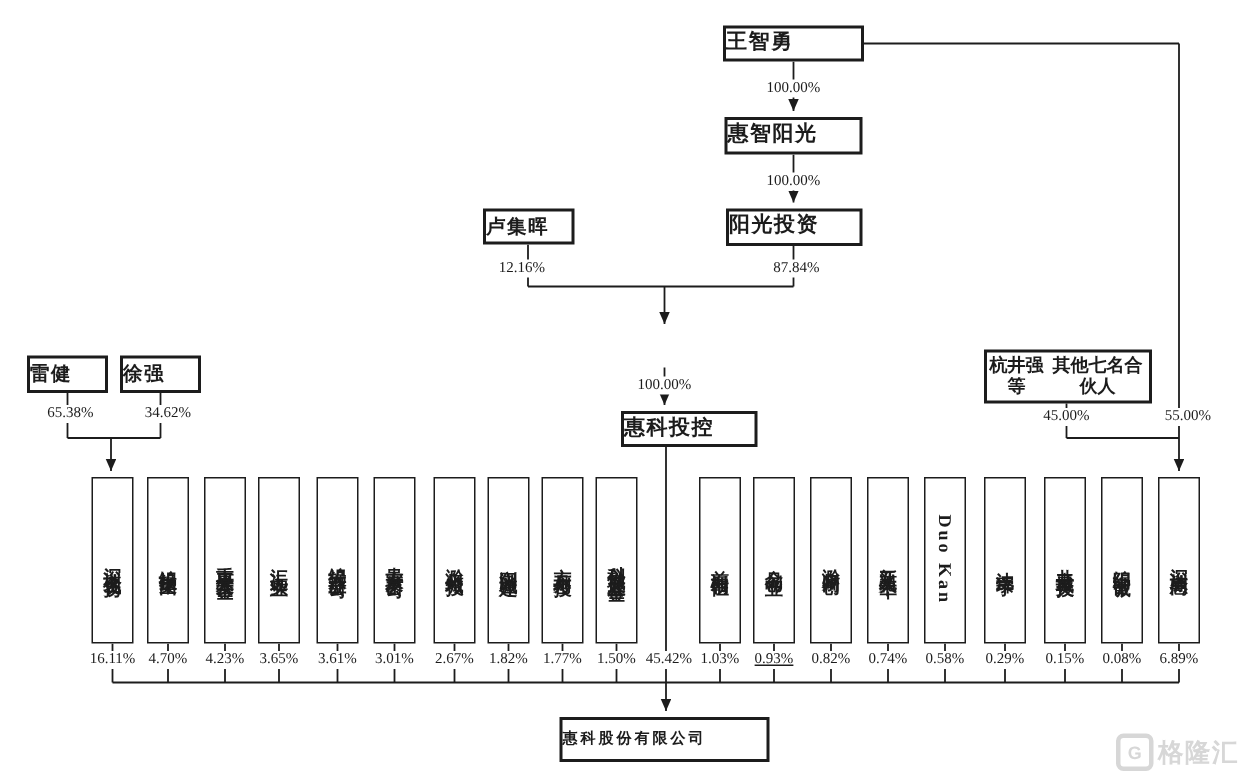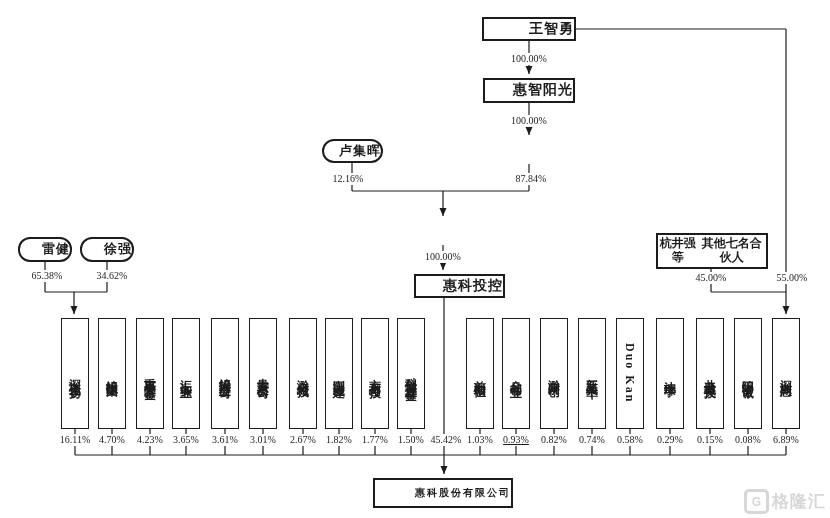--- a/index.html
+++ b/index.html
@@ -3,25 +3,25 @@
 <meta charset="utf-8">
 <style>
   html,body{margin:0;padding:0;background:#ffffff;}
   #canvas{
     position:relative;width:830px;height:518px;background:#ffffff;overflow:hidden;
     font-family:"Liberation Serif","DejaVu Serif",serif;color:#1c1c1c;
   }
   #lines{position:absolute;left:0;top:0;width:830px;height:518px;}
   .box{
     position:absolute;border:2px solid #1c1c1c;background:#ffffff;
-    display:flex;align-items:center;justify-content:flex-end;
+    display:flex;align-items:center;justify-content:flex-start;
     font-weight:bold;font-size:14px;letter-spacing:1px;line-height:1.15;
     box-sizing:border-box;text-align:center;
   }
-  .box.small{font-size:13px;border-radius:12px;}
+  .box.small{font-size:13px;}
   .box.two-line{flex-direction:row;font-size:12px;letter-spacing:0;}
   .vbox{
     position:absolute;top:318px;width:28px;height:111px;
     border:1.5px solid #1c1c1c;background:#ffffff;box-sizing:border-box;
     display:flex;align-items:center;justify-content:center;
   }
   .vbox span{
     writing-mode:vertical-rl;font-weight:bold;font-size:12px;
     letter-spacing:2px;line-height:1;white-space:nowrap;
   }
@@ -92,20 +92,23 @@
       <line x1="786" y1="429" x2="786" y2="455"></line>
     </g>
   </svg>
 
   <div class="box" style="left:482px;top:17px;width:94px;height:24px;">
       <span>王智勇</span>
     </div>
   <div class="box" style="left:483px;top:78px;width:92px;height:25px;">
       <span>惠智阳光</span>
     </div>
+  <div class="box" style="left:484px;top:139px;width:91px;height:25px;">
+      <span>阳光投资</span>
+    </div>
   <div class="box small" style="left:322px;top:139px;width:61px;height:24px;">
       <span>卢集晖</span>
     </div>
   <div class="box" style="left:414px;top:274px;width:91px;height:24px;">
       <span>惠科投控</span>
     </div>
 
   <div class="box small" style="left:18px;top:237px;width:54px;height:25px;">
       <span>雷健</span>
     </div>

